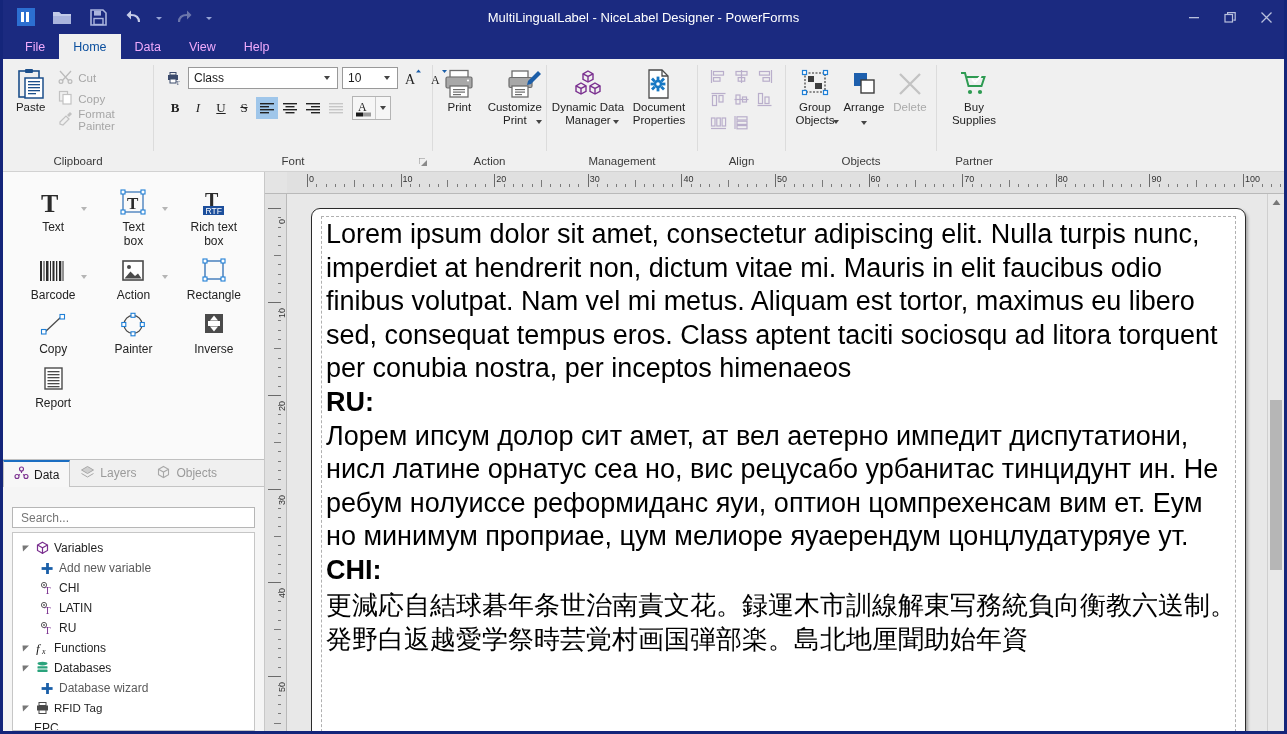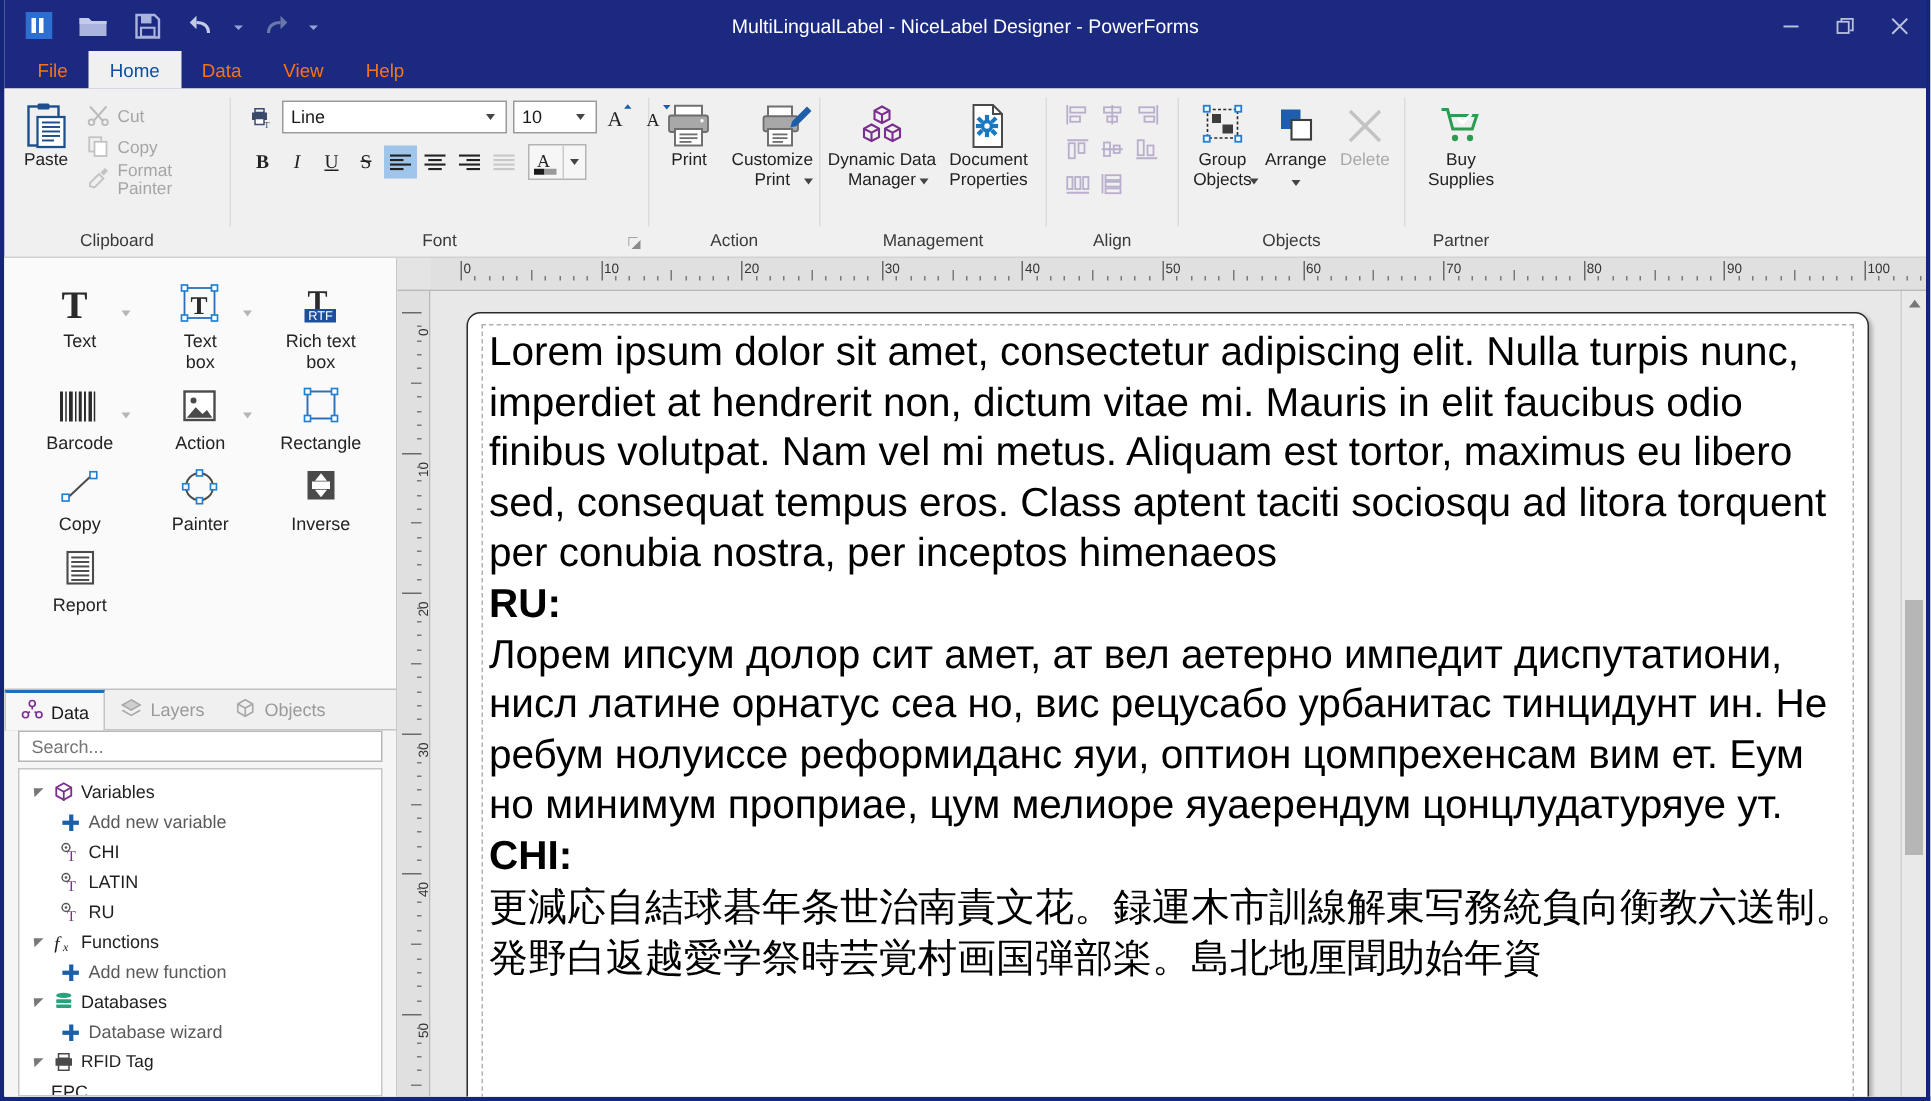--- a/index.html
+++ b/index.html
@@ -21,21 +21,21 @@
   .qat-caret { width:12px; height:30px; display:flex; align-items:flex-end; justify-content:center; padding-bottom:9px; }
   .qat-caret i { border-left:3px solid #8e9bd0; border-right:3px solid transparent; border-top:3px solid #8e9bd0;
                  border-bottom:3px solid transparent; width:0;height:0; display:block;
                  border:3px solid transparent; border-top-color:#97a3d4; }
   .title-text { position:absolute; left:0; right:0; text-align:center; color:#ffffff; font-size:13px; pointer-events:none; }
   .wincontrols { margin-left:auto; display:flex; height:34px; }
   .wc { width:36px; height:34px; display:flex; align-items:center; justify-content:center; color:#b9c0dd; }
 
   
   .tabstrip { height:25px; background:#1b2a80; display:flex; align-items:flex-end; flex:0 0 25px; padding-left:8px; }
-  .tab { height:25px; padding:0 14px; display:flex; align-items:center; color:#f97316; font-size:12.5px; }
+  .tab { height:25px; padding:0 14px; display:flex; align-items:center; color:#f0abfc; font-size:12.5px; }
   .tab.active { background:#f0f0f0; color:#0b4f9e; }
 
   
   .ribbon { flex:0 0 113px; background:#f0f0f0; display:flex; border-bottom:1px solid #d2d2d2; position:relative; }
   .rgroup { display:flex; flex-direction:column; position:relative; padding:0 4px; }
   .rgroup .gbody { display:flex; flex:1; align-items:flex-start; padding-top:6px; }
   .gcap { text-align:center; font-size:11.5px; color:#3a3a3a; padding-bottom:3px; height:16px; }
   .gsep { width:1px; background:#dcdcdc; margin:6px 0 20px 0; flex:0 0 1px; }
   .bigbtn { width:56px; display:flex; flex-direction:column; align-items:center; text-align:center;
             font-size:11.5px; color:#222; line-height:13px; padding-top:2px; }
@@ -79,21 +79,21 @@
             color:#232323; line-height:14px; position:relative; }
   .tbitem .ico { height:34px; display:flex; align-items:center; justify-content:center; }
   .tbitem .arrow { position:absolute; right:6px; top:14px; }
 
   
   .datapanel { flex:1; display:flex; flex-direction:column; min-height:0; background:#f5f5f5; }
   .dtabs { display:flex; height:27px; align-items:stretch; background:#f0f0f0; border-bottom:1px solid #c4c4c4; }
   .dtab { display:flex; align-items:center; gap:5px; padding:0 10px; font-size:12px; color:#9a9a9a; background:transparent; }
   .dtab.active { color:#1a1a1a; background:#f5f5f5; border-top:2px solid #1b6ec2;
                  border-left:1px solid #c4c4c4; border-right:1px solid #c4c4c4; margin-bottom:-1px; background:#f7f7f7; }
-  .searchbox { margin:0 9px 4px 9px; height:21px; border:1px solid #b6b6b6; background:#fff;
+  .searchbox { margin:20px 9px 4px 9px; height:21px; border:1px solid #b6b6b6; background:#fff;
                display:flex; align-items:center; padding:0 6px; }
   .searchbox input { border:0; outline:0; width:100%; font-size:12px; color:#333; font-family:"Liberation Sans",sans-serif; background:transparent; }
   .tree { margin:0 9px 0 9px; border:1px solid #c6c6c6; background:#fff; flex:1; overflow:hidden; padding:5px 0 0 0; }
   .trow { display:flex; align-items:center; height:20px; font-size:12px; color:#1f1f1f; padding-left:6px; white-space:nowrap; }
   .texp { width:13px; display:flex; align-items:center; justify-content:center; }
   .tico { width:20px; display:flex; align-items:center; justify-content:center; }
   .indent1 { padding-left:24px; }
   .indent2 { padding-left:19px; }
   .tlabel { padding-left:2px; }
   .muted { color:#5a5a5a; }
@@ -264,21 +264,21 @@
         <div class="fontrow1">
           <span style="width:20px;display:flex;justify-content:center;">
             <svg width="16" height="15" viewBox="0 0 16 15">
                 <rect x="2" y="4" width="10" height="5" fill="#3b4a6b"></rect>
                 <rect x="4" y="1.5" width="6" height="2.5" fill="none" stroke="#3b4a6b" stroke-width="1"></rect>
                 <rect x="4" y="8" width="6" height="4" fill="#fff" stroke="#3b4a6b" stroke-width="1"></rect>
                 <text x="10" y="14" font-size="6" fill="#3b4a6b" font-family="Liberation Serif, serif">T</text>
               </svg>
           </span>
           <div class="combo" style="width:150px;">
-            <span class="cval">Line</span>
+            <span class="cval">Class</span>
             <span class="cbtn">
                 <i class="caret-d"></i>
               </span>
           </div>
           <div class="combo" style="width:56px;">
             <span class="cval">10</span>
             <span class="cbtn">
                 <i class="caret-d"></i>
               </span>
           </div>
@@ -869,31 +869,20 @@
             </span>
             <span class="tico">
               <svg width="15" height="14" viewBox="0 0 15 14">
                   <text x="1" y="12" font-size="13" font-style="italic" font-family="Liberation Serif, serif" fill="#1a1a1a">f</text>
                   <text x="7" y="13" font-size="8" font-style="italic" font-family="Liberation Serif, serif" fill="#1a1a1a">x</text>
                 </svg>
             </span>
             <span class="tlabel">Functions</span>
           </div>
 
-          <div class="trow indent1">
-            <span class="tico">
-              <svg width="13" height="13" viewBox="0 0 13 13">
-                  <g fill="#1a5fa8">
-                    <rect x="5.1" y="1" width="2.8" height="11"></rect>
-                    <rect x="0.6" y="5.1" width="11" height="2.8"></rect>
-                  </g>
-                </svg>
-            </span>
-            <span class="tlabel muted">Add new function</span>
-          </div>
 
           <div class="trow">
             <span class="texp">
               <svg width="8" height="8" viewBox="0 0 8 8">
                   <path d="M0.5 1.5h6.5L1 7.5z" fill="#787878"></path>
                 </svg>
             </span>
             <span class="tico">
               <svg width="15" height="14" viewBox="0 0 15 14">
                   <g fill="#2aa37c">

